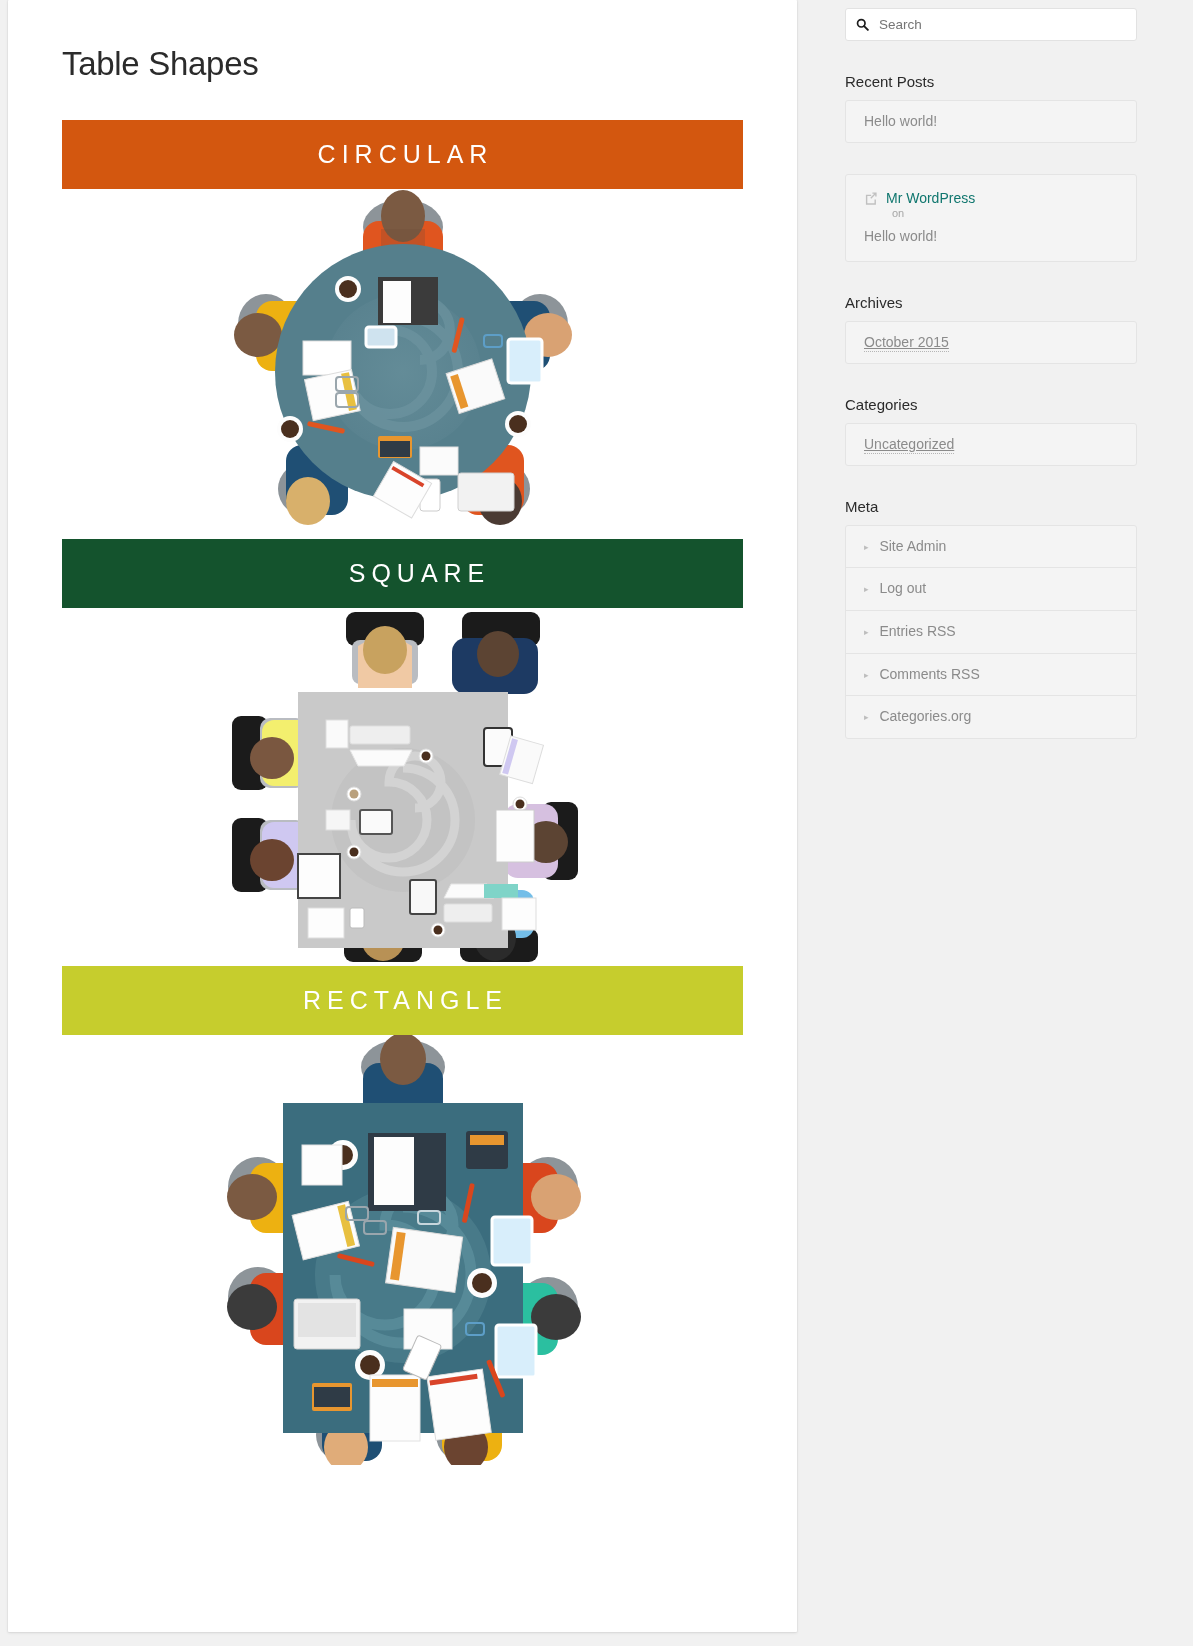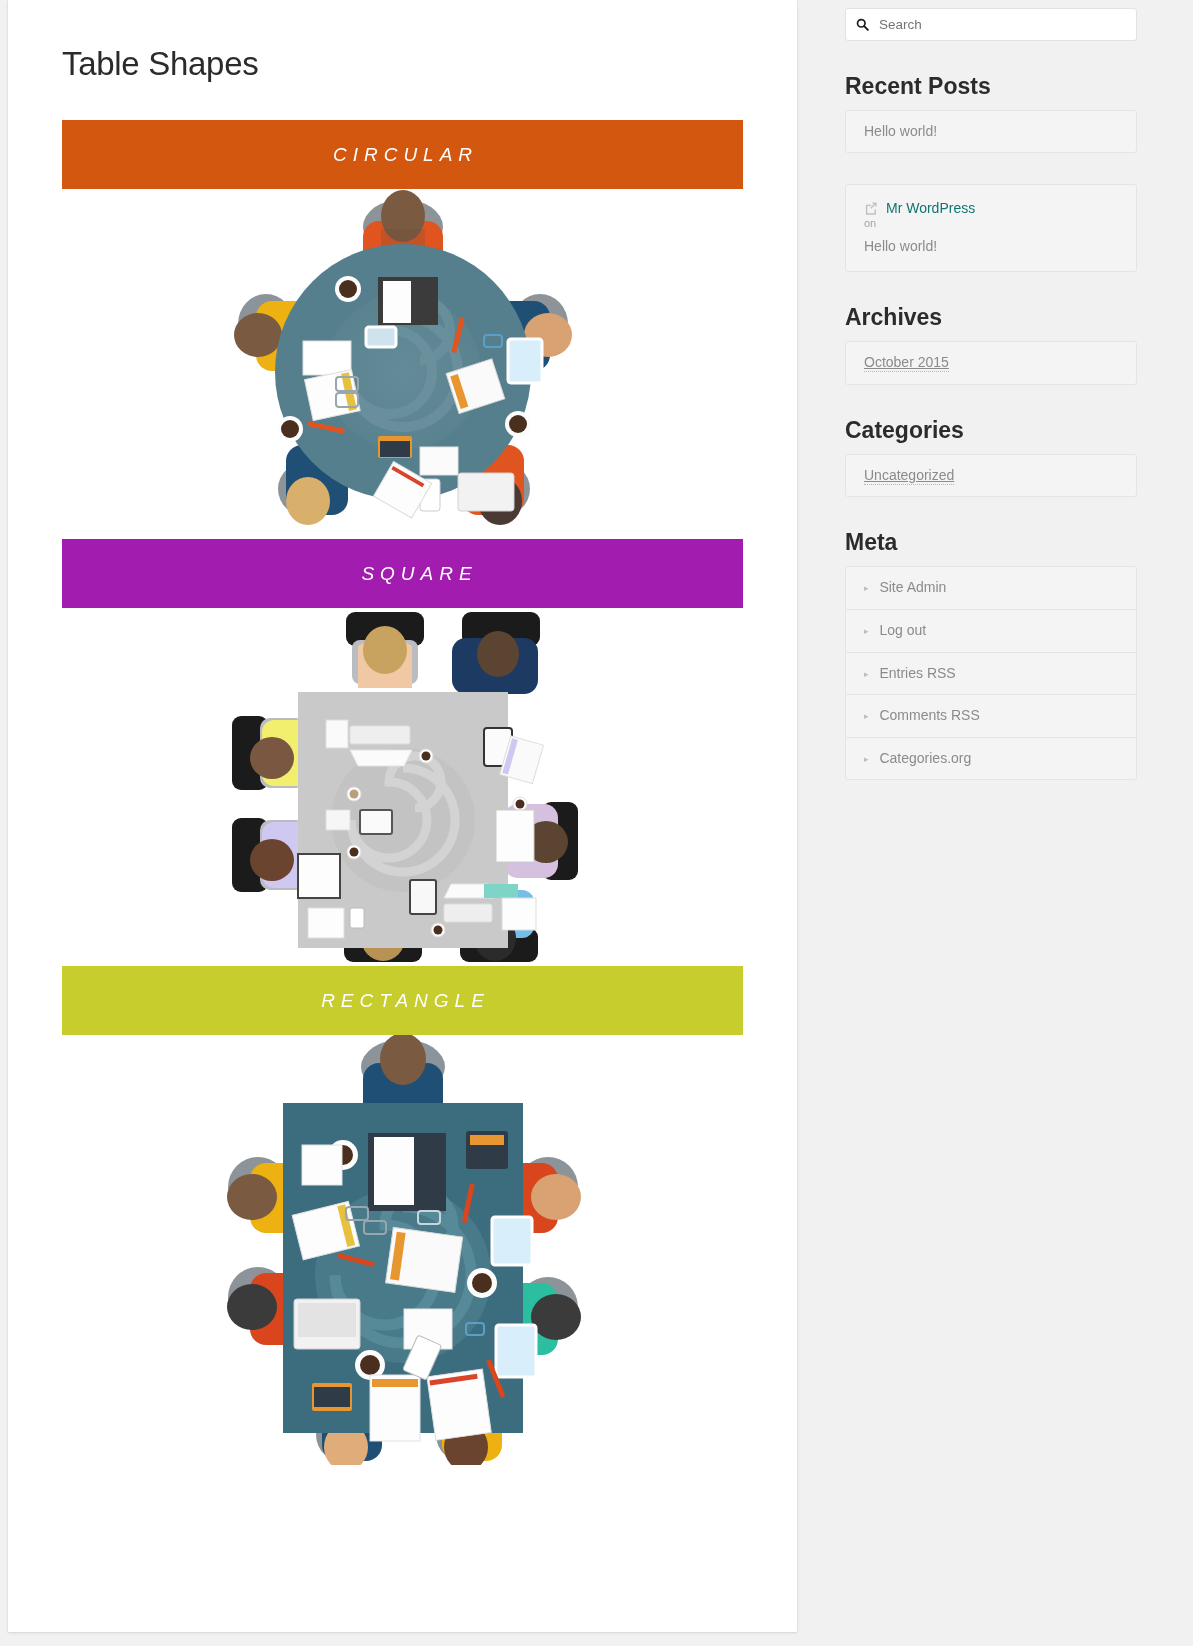--- a/index.html
+++ b/index.html
@@ -44,46 +44,45 @@
 
   .section-banner {
     height: 69px;
     display: flex;
     align-items: center;
     justify-content: center;
     margin: 0 0 0 0;
   }
   .section-banner .label {
     color: #ffffff;
-    font-size: 19px;
+    font-size: 25px;
     letter-spacing: 6px;
     font-weight: 400;
     text-indent: 6px;
-    font-style: italic;
   }
   .figure {
     display: flex;
     justify-content: center;
     align-items: flex-start;
   }
   .figure svg { display: block; }
 
   
   .sidebar {
     position: absolute;
     left: 845px;
     top: 0;
     width: 292px;
     padding-top: 8px;
   }
   .widget { margin-bottom: 31px; }
   .widget-title {
-    font-size: 23px;
+    font-size: 15px;
     color: #2b2b2b;
-    font-weight: 700;
+    font-weight: 400;
     margin: 0 0 8px 0;
     line-height: 1.3;
   }
   .search-box {
     display: flex;
     align-items: center;
     height: 33px;
     background: #fff;
     border: 1px solid #e2e2e2;
     border-radius: 3px;
@@ -137,20 +136,21 @@
     display: flex;
     align-items: center;
     font-size: 14px;
     color: #0f766e;
   }
   .comment-author .ext { margin-right: 8px; display:flex; }
   .comment-on {
     font-size: 11px;
     color: #a6a6a6;
     margin-top: 1px;
+    margin-left: 28px;
   }
   .comment-post {
     font-size: 14px;
     color: #8b8b8b;
     margin-top: 9px;
   }
 </style>
 </head>
 <body>
 
@@ -233,21 +233,21 @@
               </g>
             <rect x="100" y="232" width="38" height="5" rx="2" fill="#e0551f" transform="rotate(12 100 232)"></rect>
             <rect x="252" y="128" width="5" height="36" rx="2" fill="#e0551f" transform="rotate(14 252 128)"></rect>
             <rect x="128" y="188" width="22" height="14" rx="3" fill="none" stroke="#9aa6ad" stroke-width="2"></rect>
             <rect x="128" y="204" width="22" height="14" rx="3" fill="none" stroke="#9aa6ad" stroke-width="2"></rect>
             <rect x="276" y="146" width="18" height="12" rx="3" fill="none" stroke="#5d9ec7" stroke-width="2"></rect>
           </g>
         </svg>
       </div>
 
-      <div class="section-banner" id="banner-1" style="background: #a21caf; padding-left: 28px;">
+      <div class="section-banner" id="banner-1" style="background: #14532d; padding-left: 28px;">
         <span class="label">SQUARE</span>
       </div>
 
       <div class="figure">
         <svg width="410" height="358" viewBox="0 0 410 358">
           <g>
 
             <rect x="148" y="4" width="78" height="34" rx="9" fill="#1b1b1b"></rect>
             <rect x="154" y="32" width="66" height="44" rx="8" fill="#b9bcc1"></rect>
             <path d="M160 38 q27 -18 54 0 v42 h-54 z" fill="#f0c9a4"></path>

